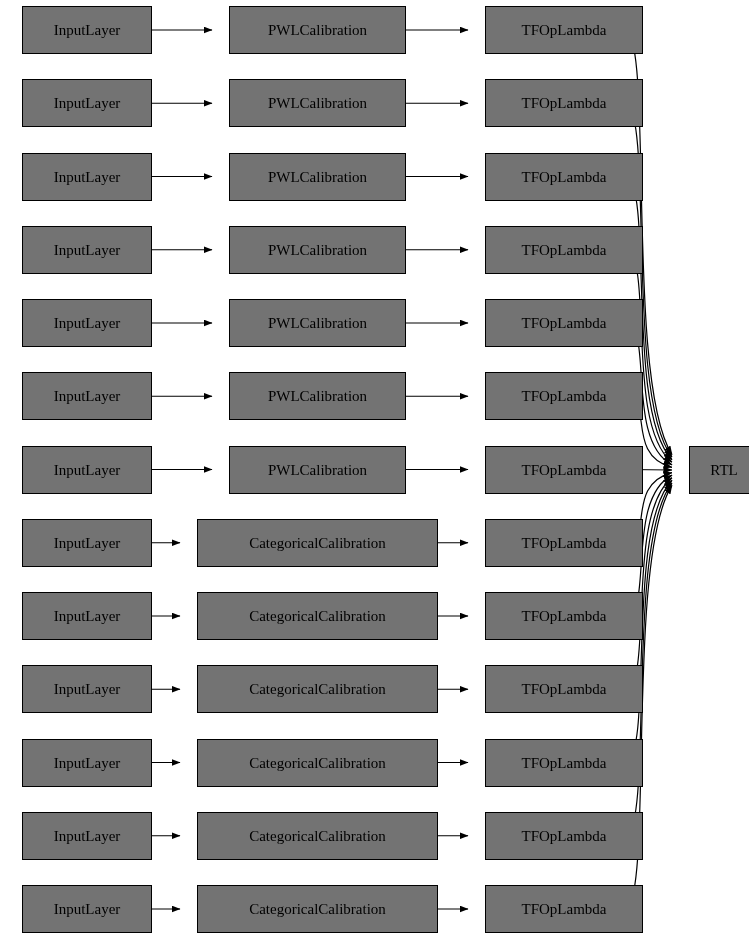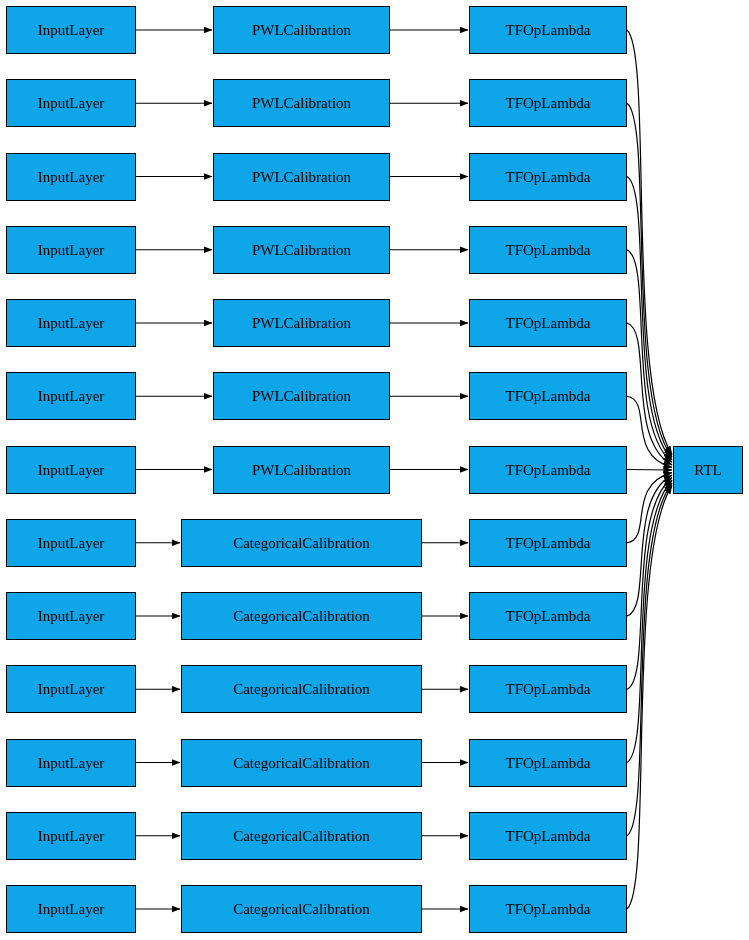--- a/index.html
+++ b/index.html
@@ -24,29 +24,30 @@
     left: 0;
     top: 0;
     width: 749px;
     height: 940px;
     pointer-events: none;
   }
   .node {
     position: absolute;
     box-sizing: border-box;
     border: 1px solid #000000;
-    background: #0ea5e9;
+    background: #737373;
     display: flex;
     align-items: center;
     justify-content: center;
     font-family: "Liberation Serif", serif;
     font-size: 15px;
     line-height: 1;
     color: #000000;
     white-space: nowrap;
+    margin-left: 16px;
   }
 </style>
 </head>
 <body>
 
 <div id="graph">
 
   <svg id="edges" viewBox="0 0 749 940">
     <defs>
       <marker id="arrow" markerWidth="9" markerHeight="7" refX="8.5" refY="3.5" orient="auto" markerUnits="userSpaceOnUse">

